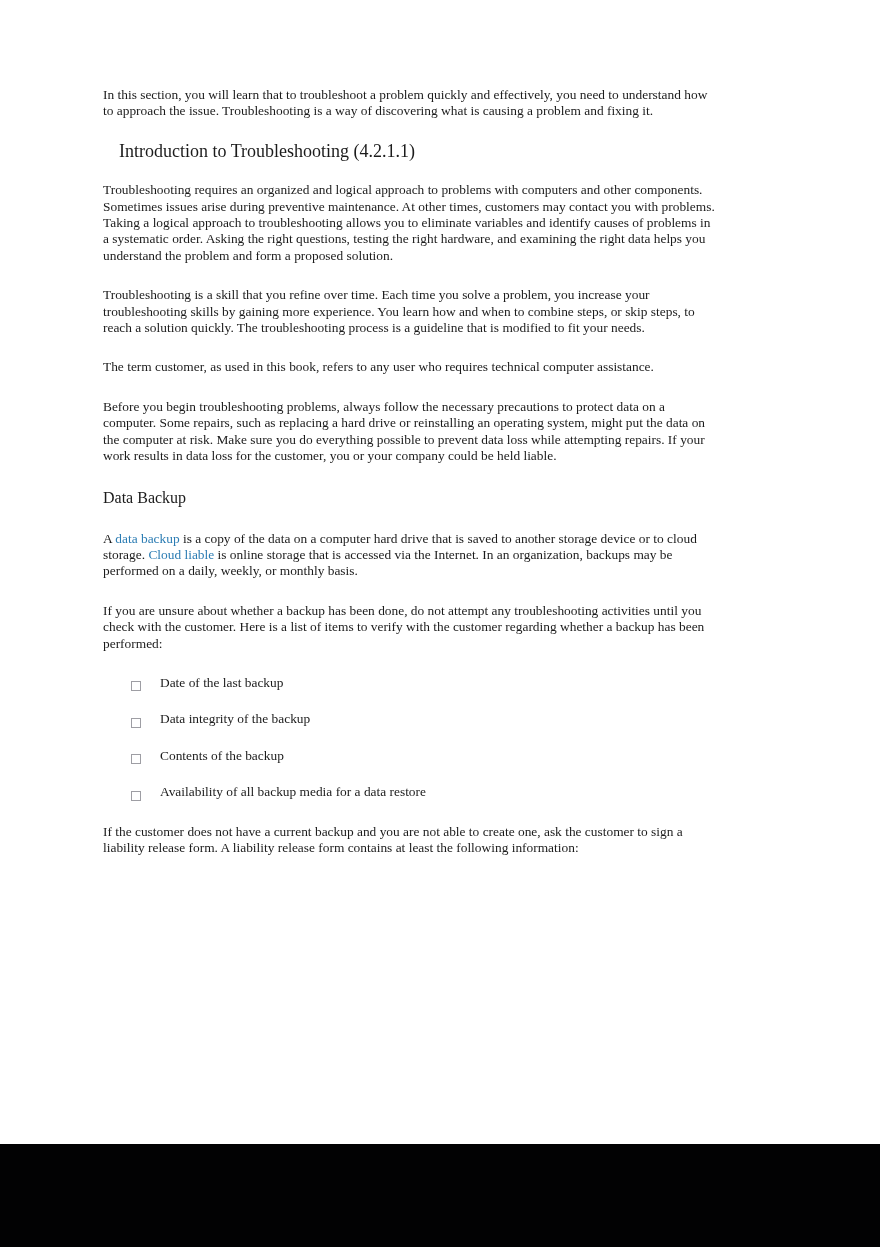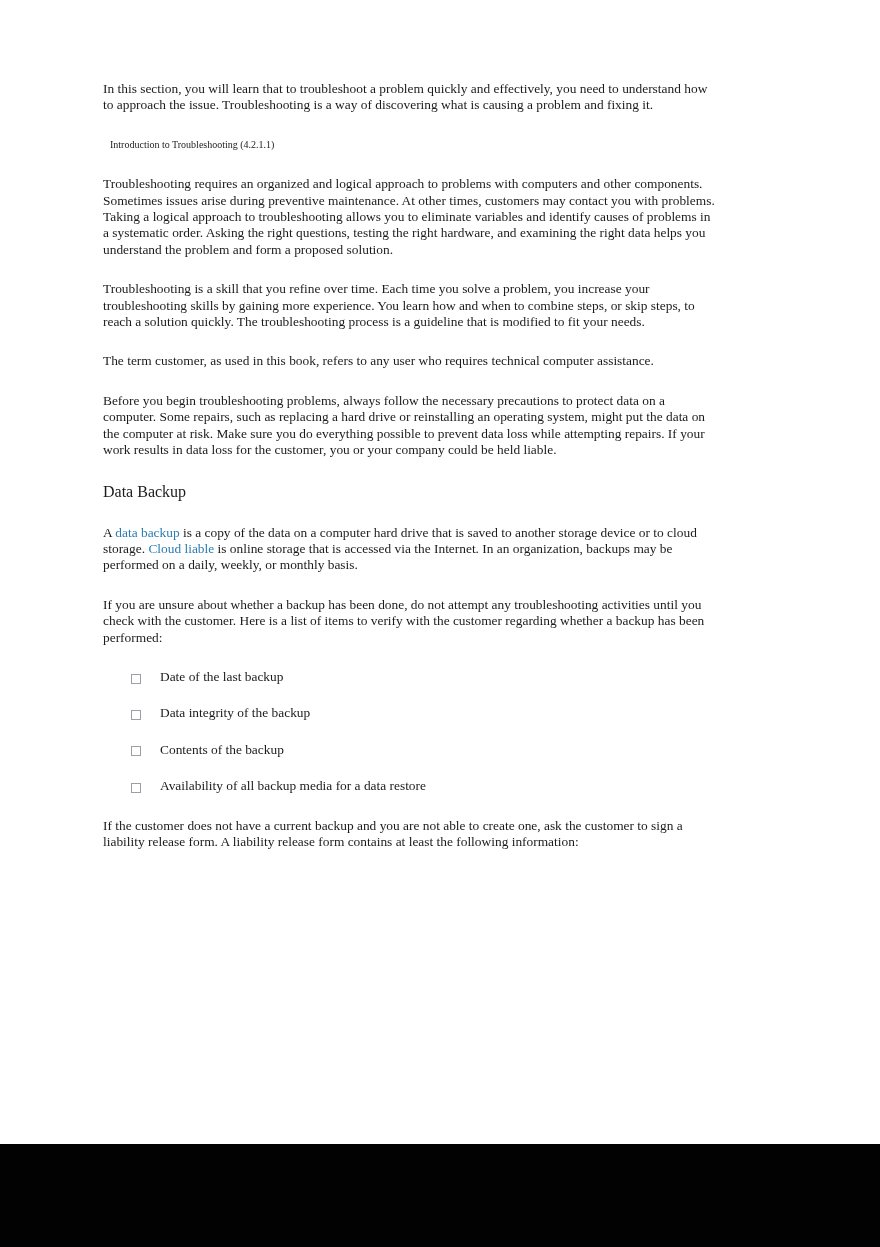--- a/index.html
+++ b/index.html
@@ -11,32 +11,32 @@
     height: 1247px;
     background: #ffffff;
     position: relative;
     overflow: hidden;
     font-family: "Liberation Serif", "DejaVu Serif", serif;
     color: #1b1b1b;
   }
   .content {
     position: absolute;
     left: 103px;
-    top: 81px;
+    top: 87px;
     width: 614px;
     font-size: 13.4px;
     line-height: 16.4px;
   }
   p.body-para {
     margin: 0 0 23px 0;
   }
   .sub-heading {
-    font-size: 10px;
+    font-size: 18px;
     font-weight: normal;
-    margin: 0 0 23px 7px;
+    margin: 0 0 23px 16px;
     line-height: 16.4px;
   }
   .note-label {
     margin: 0 0 23px 0;
   }
   h2.data-backup {
     font-size: 16px;
     font-weight: normal;
     margin: 0 0 23px 0;
     line-height: 20px;
@@ -46,21 +46,21 @@
     text-decoration: none;
     cursor: pointer;
   }
   ul.check-list {
     list-style: none;
     margin: 0 0 23px 0;
     padding: 0;
   }
   ul.check-list li {
     display: flex;
-    align-items: center;
+    align-items: flex-end;
     margin: 0 0 20px 0;
   }
   .bullet-square {
     flex: none;
     width: 8px;
     height: 8px;
     border: 1px solid #9e9ea4;
     background: #ffffff;
     margin-left: 28px;
     margin-right: 19px;

